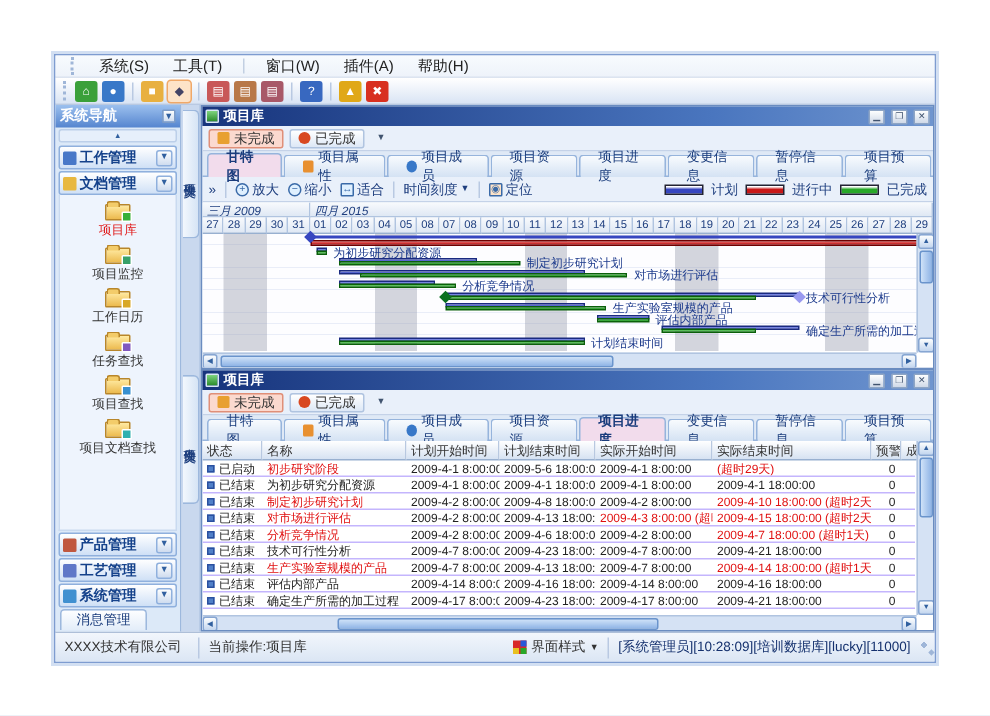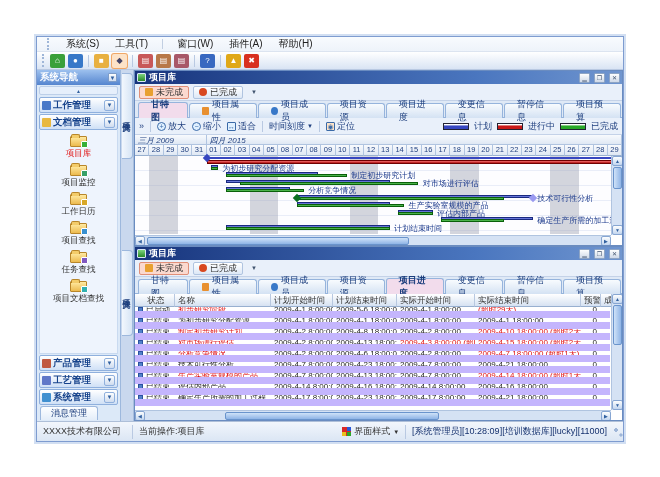--- a/index.html
+++ b/index.html
@@ -110,25 +110,25 @@
               font-size:5px; color:#31609f; display:flex; align-items:center; justify-content:center; flex:none; }
   .vscroll .sc-arrow { width:11px; height:10px; }
   .v-thumb { position:absolute; left:1px; width:9px; background:linear-gradient(90deg,#cfe2f8,#8fb4e6); border:1px solid #6a94cc; border-radius:2px; }
   .h-thumb { position:absolute; top:1px; height:8px; background:linear-gradient(#cfe2f8,#8fb4e6); border:1px solid #6a94cc; border-radius:2px; }
 
   
   .table-area { flex:1; position:relative; background:#fff; overflow:hidden; }
   .thead { height:13px; display:flex; margin-right:12px; }
   .th { font-size:8.5px; color:#333; background:linear-gradient(#ffffff,#d6e2f2); border-right:1px solid #b8c8e0;
         border-bottom:1px solid #98b0d0; padding:1px 0 0 3px; overflow:hidden; white-space:nowrap; flex:none; }
-  .trow { height:11px; display:flex; border-bottom:7px solid #c4b5fd; margin-right:12px; }
+  .trow { height:11px; display:flex; border-bottom:1px solid #c4b5fd; margin-right:12px; }
   .td { font-size:8px; color:#222; padding-left:3px; overflow:hidden; white-space:nowrap; display:flex; align-items:center; flex:none; }
   .td.red, .red { color:#e01010; }
   .st-ico { width:5px; height:5px; background:#5080c8; border:1px solid #2a50a0; margin-right:3px; flex:none; }
-  .c0{width:40px;text-align:center;} .c1{width:96px;} .c2{width:62px;} .c3{width:64px;} .c4{width:78px;} .c5{width:106px;} .c6{width:20px;} .c7{width:14px; border-right:none;}
+  .c0{width:40px;} .c1{width:96px;} .c2{width:62px;} .c3{width:64px;} .c4{width:78px;} .c5{width:106px;} .c6{width:20px;} .c7{width:14px; border-right:none;}
 
   
   .statusbar { height:20px; background:linear-gradient(#f2f6fc,#dbe6f4); border-top:1px solid #aebfd8;
                display:flex; align-items:center; font-size:9px; color:#333; }
   .sb-seg { height:14px; display:flex; align-items:center; padding:0 6px; border-right:1px solid #b9c9e2; }
   .sb-company { width:96px; }
   .sb-op { flex:1; border-right:none; }
   .style-grid { width:9px; height:9px; margin-right:3px; position:relative; background:#d82828; }
   .style-grid::before { content:""; position:absolute; right:0; top:0; width:4px; height:4px; background:#2858d8; box-shadow:-5px 5px 0 #e8c020; }
   .style-grid::after { content:""; position:absolute; right:0; bottom:0; width:4px; height:4px; background:#28a828; }
@@ -201,29 +201,29 @@
               <span class="lbl">项目监控</span>
             </div>
             <div class="nav-item">
               <span class="folder">
                 <span class="badge" style="background: rgb(216, 168, 40);"></span>
               </span>
               <span class="lbl">工作日历</span>
             </div>
             <div class="nav-item">
               <span class="folder">
+                <span class="badge" style="background: rgb(128, 88, 192);"></span>
+              </span>
+              <span class="lbl">任务查找</span>
+            </div>
+            <div class="nav-item">
+              <span class="folder">
                 <span class="badge" style="background: rgb(56, 144, 208);"></span>
               </span>
               <span class="lbl">项目查找</span>
-            </div>
-            <div class="nav-item">
-              <span class="folder">
-                <span class="badge" style="background: rgb(128, 88, 192);"></span>
-              </span>
-              <span class="lbl">任务查找</span>
             </div>
             <div class="nav-item">
               <span class="folder">
                 <span class="badge" style="background: rgb(48, 176, 176);"></span>
               </span>
               <span class="lbl">项目文档查找</span>
             </div>
           </div>
           <div class="group-btn">
             <span class="group-ico" style="background: rgb(192, 88, 64);"></span>

